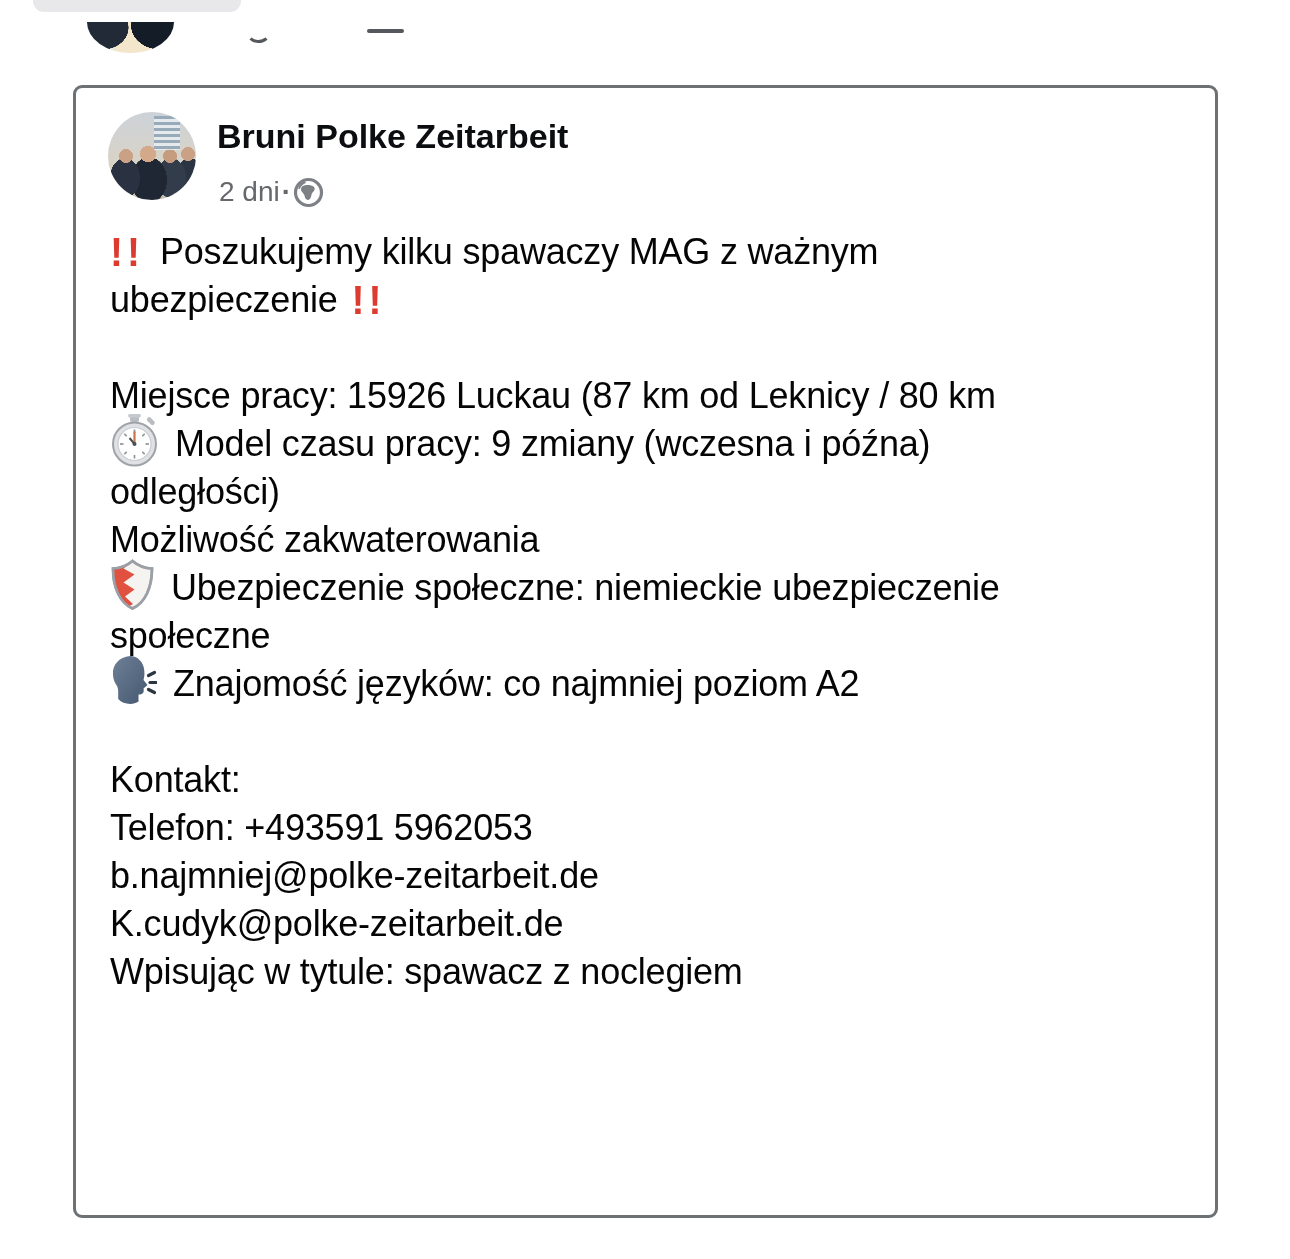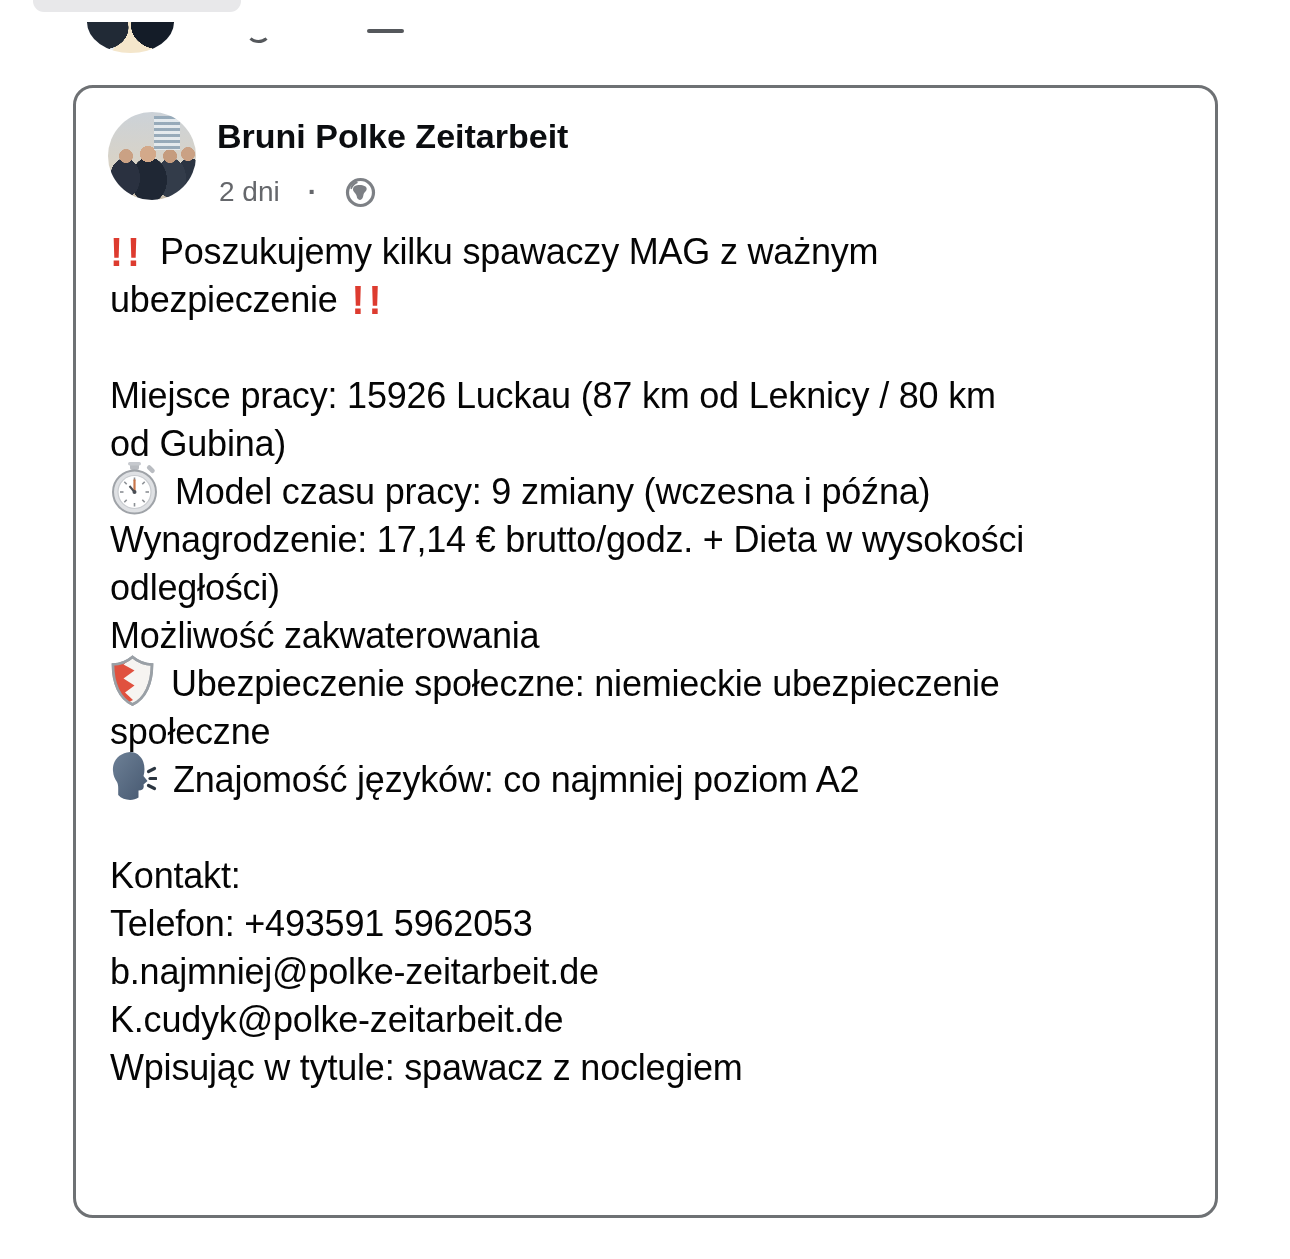--- a/index.html
+++ b/index.html
@@ -26,21 +26,21 @@
     border:3px solid #55585c;border-radius:50%;
     border-top-color:transparent;border-left-color:transparent;border-right-color:transparent;
   }
   .top-dash{
     position:absolute;left:367px;top:29px;width:37px;height:4px;
     background:#55585c;border-radius:2px;
   }
   
   .card{
     position:absolute;left:73px;top:85px;width:1145px;height:1133px;
-    box-sizing:border-box;border:3px solid #6e7174;border-radius:20px;
+    box-sizing:border-box;border:3px solid #6e7174;border-radius:9px;
     background:#ffffff;
   }
   .avatar{
     position:absolute;left:32px;top:24px;width:88px;height:88px;border-radius:50%;
     overflow:hidden;
     background:
       radial-gradient(circle 7px at 18px 44px, #caa184 0 99%, transparent 100%),
       radial-gradient(circle 8px at 40px 42px, #d3a98a 0 99%, transparent 100%),
       radial-gradient(circle 7px at 62px 44px, #c59c7e 0 99%, transparent 100%),
       radial-gradient(circle 7px at 80px 42px, #caa184 0 99%, transparent 100%),
@@ -54,21 +54,21 @@
     position:absolute;left:46px;top:4px;width:26px;height:34px;
     background:repeating-linear-gradient(180deg,#8da3b5 0 3px,#e8eef2 3px 6px);
     opacity:.85;
   }
   .author{
     position:absolute;left:141px;top:26px;
     font-size:34px;font-weight:700;color:#0b0d10;line-height:44px;white-space:nowrap;
   }
   .meta{
     position:absolute;left:143px;top:86px;height:36px;
-    display:flex;align-items:center;gap:28px;
+    display:flex;align-items:center;gap:2px;
     font-size:28px;color:#65676B;line-height:36px;
   }
   .meta .dot{font-weight:700;}
   .meta svg{display:block;}
   
   .body{
     position:absolute;left:34px;top:140px;width:1085px;
   }
   .line{
     height:48px;display:flex;align-items:center;
@@ -121,23 +121,20 @@
       <span class="txt">ubezpieczenie</span>
       <span class="dblx trail">!!</span>
     </div>
 
     <div class="line"></div>
 
     <div class="line">
       <span class="txt">Miejsce pracy: 15926 Luckau (87 km od Leknicy / 80 km</span>
     </div>
 
-    <div class="line">
-      <span class="txt">od Gubina)</span>
-    </div>
 
     <div class="line">
       <span class="emoji">
         <svg width="49" height="53" viewBox="0 0 49 53">
           <rect x="20" y="1" width="9" height="7" rx="2" fill="#b9bcc1"></rect>
           <rect x="18" y="0" width="13" height="3.5" rx="1.7" fill="#c6c9ce"></rect>
           <rect x="36.5" y="5" width="9" height="4.5" rx="2" fill="#b9bcc1" transform="rotate(45 41 7)"></rect>
           <circle cx="24.5" cy="30" r="21.5" fill="#dfe1e4" stroke="#9fa3a8" stroke-width="2"></circle>
           <circle cx="24.5" cy="30" r="16.5" fill="#ffffff" stroke="#c9ccd0" stroke-width="1.2"></circle>
           <g stroke="#8b8f94" stroke-width="1.6">
@@ -151,23 +148,20 @@
             <line x1="16.7" y1="37.8" x2="14.3" y2="40.2"></line>
           </g>
           <line x1="24.5" y1="30" x2="24.5" y2="17.5" stroke="#c8764a" stroke-width="2.2"></line>
           <line x1="24.5" y1="30" x2="19.5" y2="24" stroke="#4a4e54" stroke-width="2"></line>
           <circle cx="24.5" cy="30" r="2" fill="#4a4e54"></circle>
         </svg>
       </span>
       <span class="txt">Model czasu pracy: 9 zmiany (wczesna i późna)</span>
     </div>
 
-    <div class="line">
-      <span class="txt">Wynagrodzenie: 17,14 € brutto/godz. + Dieta w wysokości</span>
-    </div>
 
 
     <div class="line">
       <span class="txt">odległości)</span>
     </div>
 
     <div class="line">
       <span class="txt">Możliwość zakwaterowania</span>
     </div>
 

